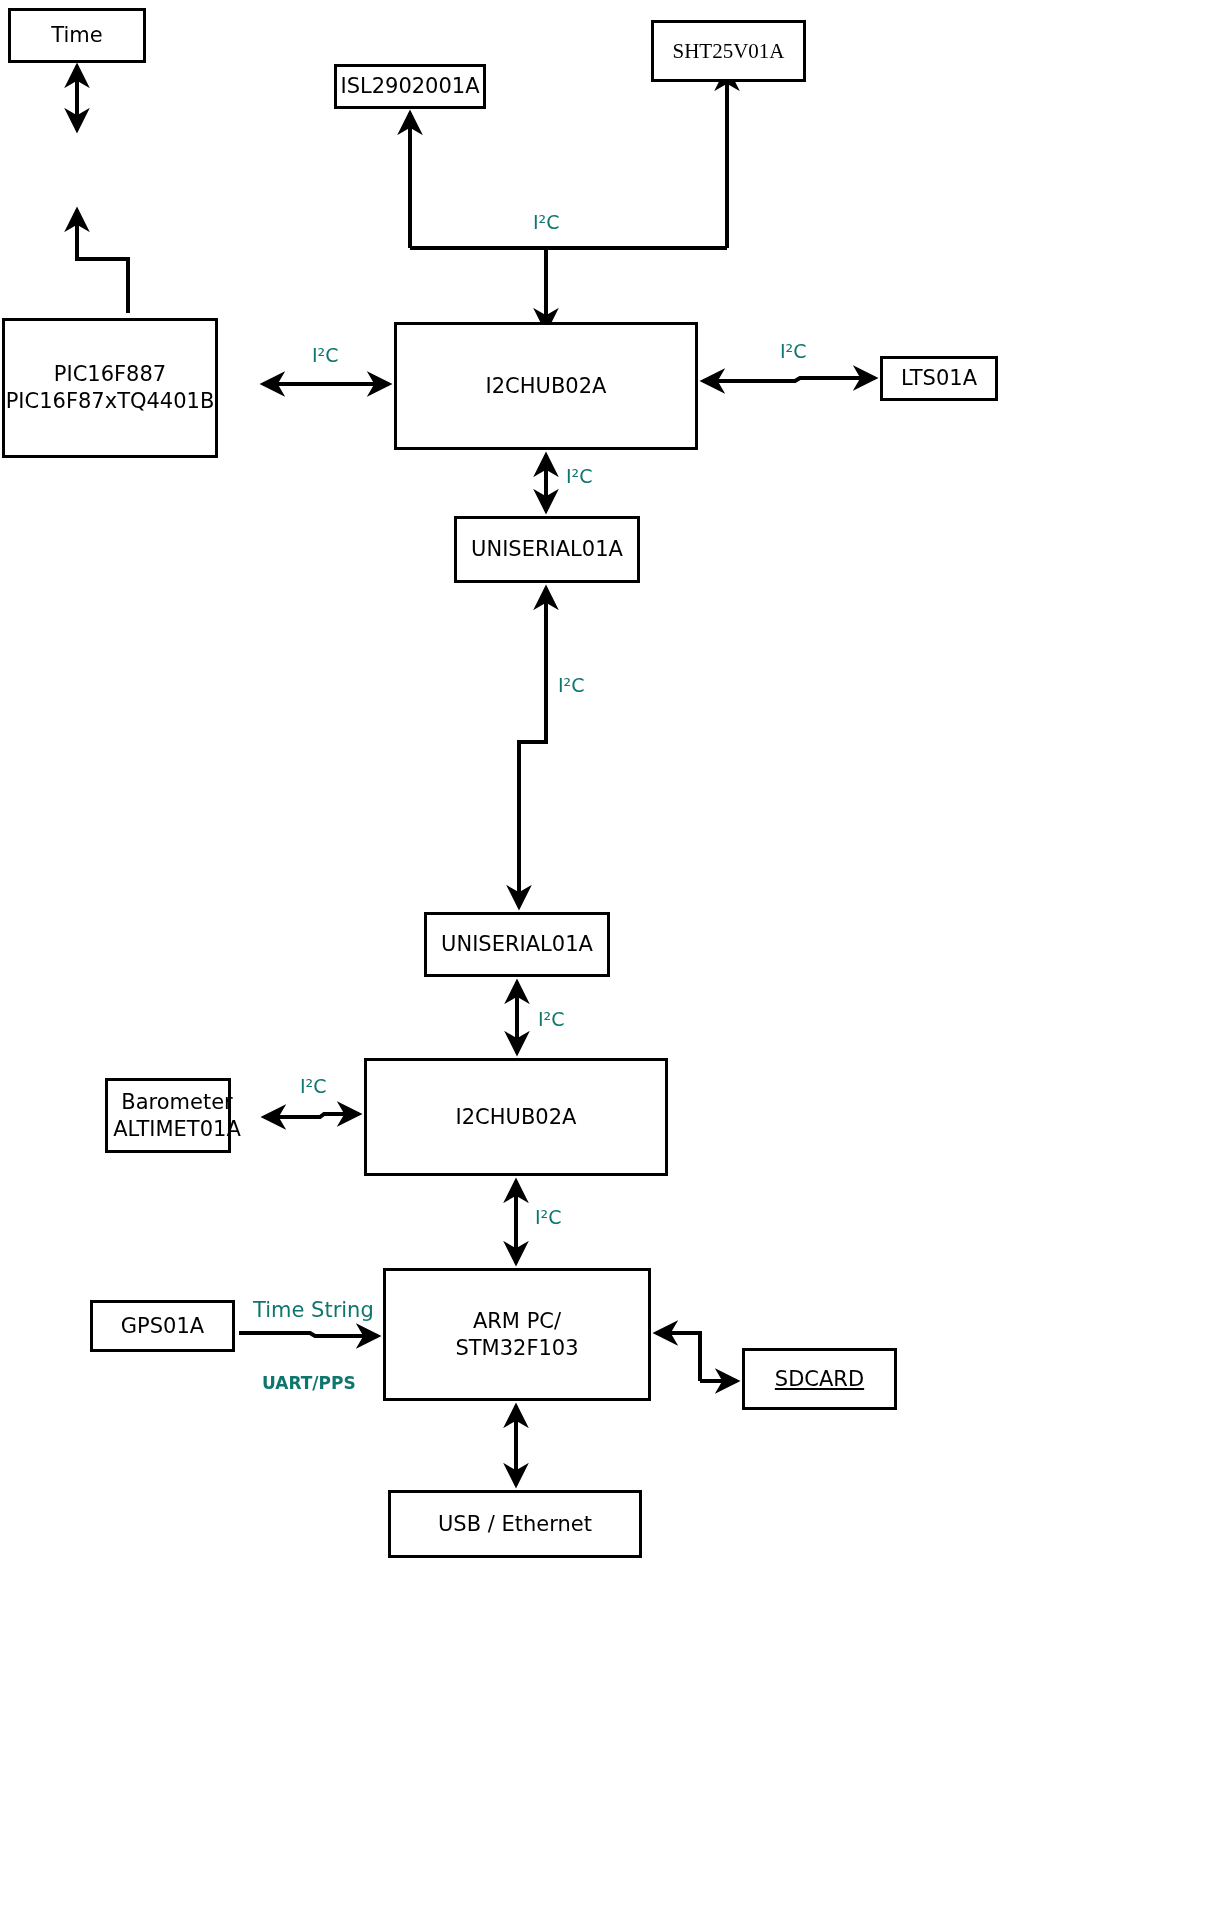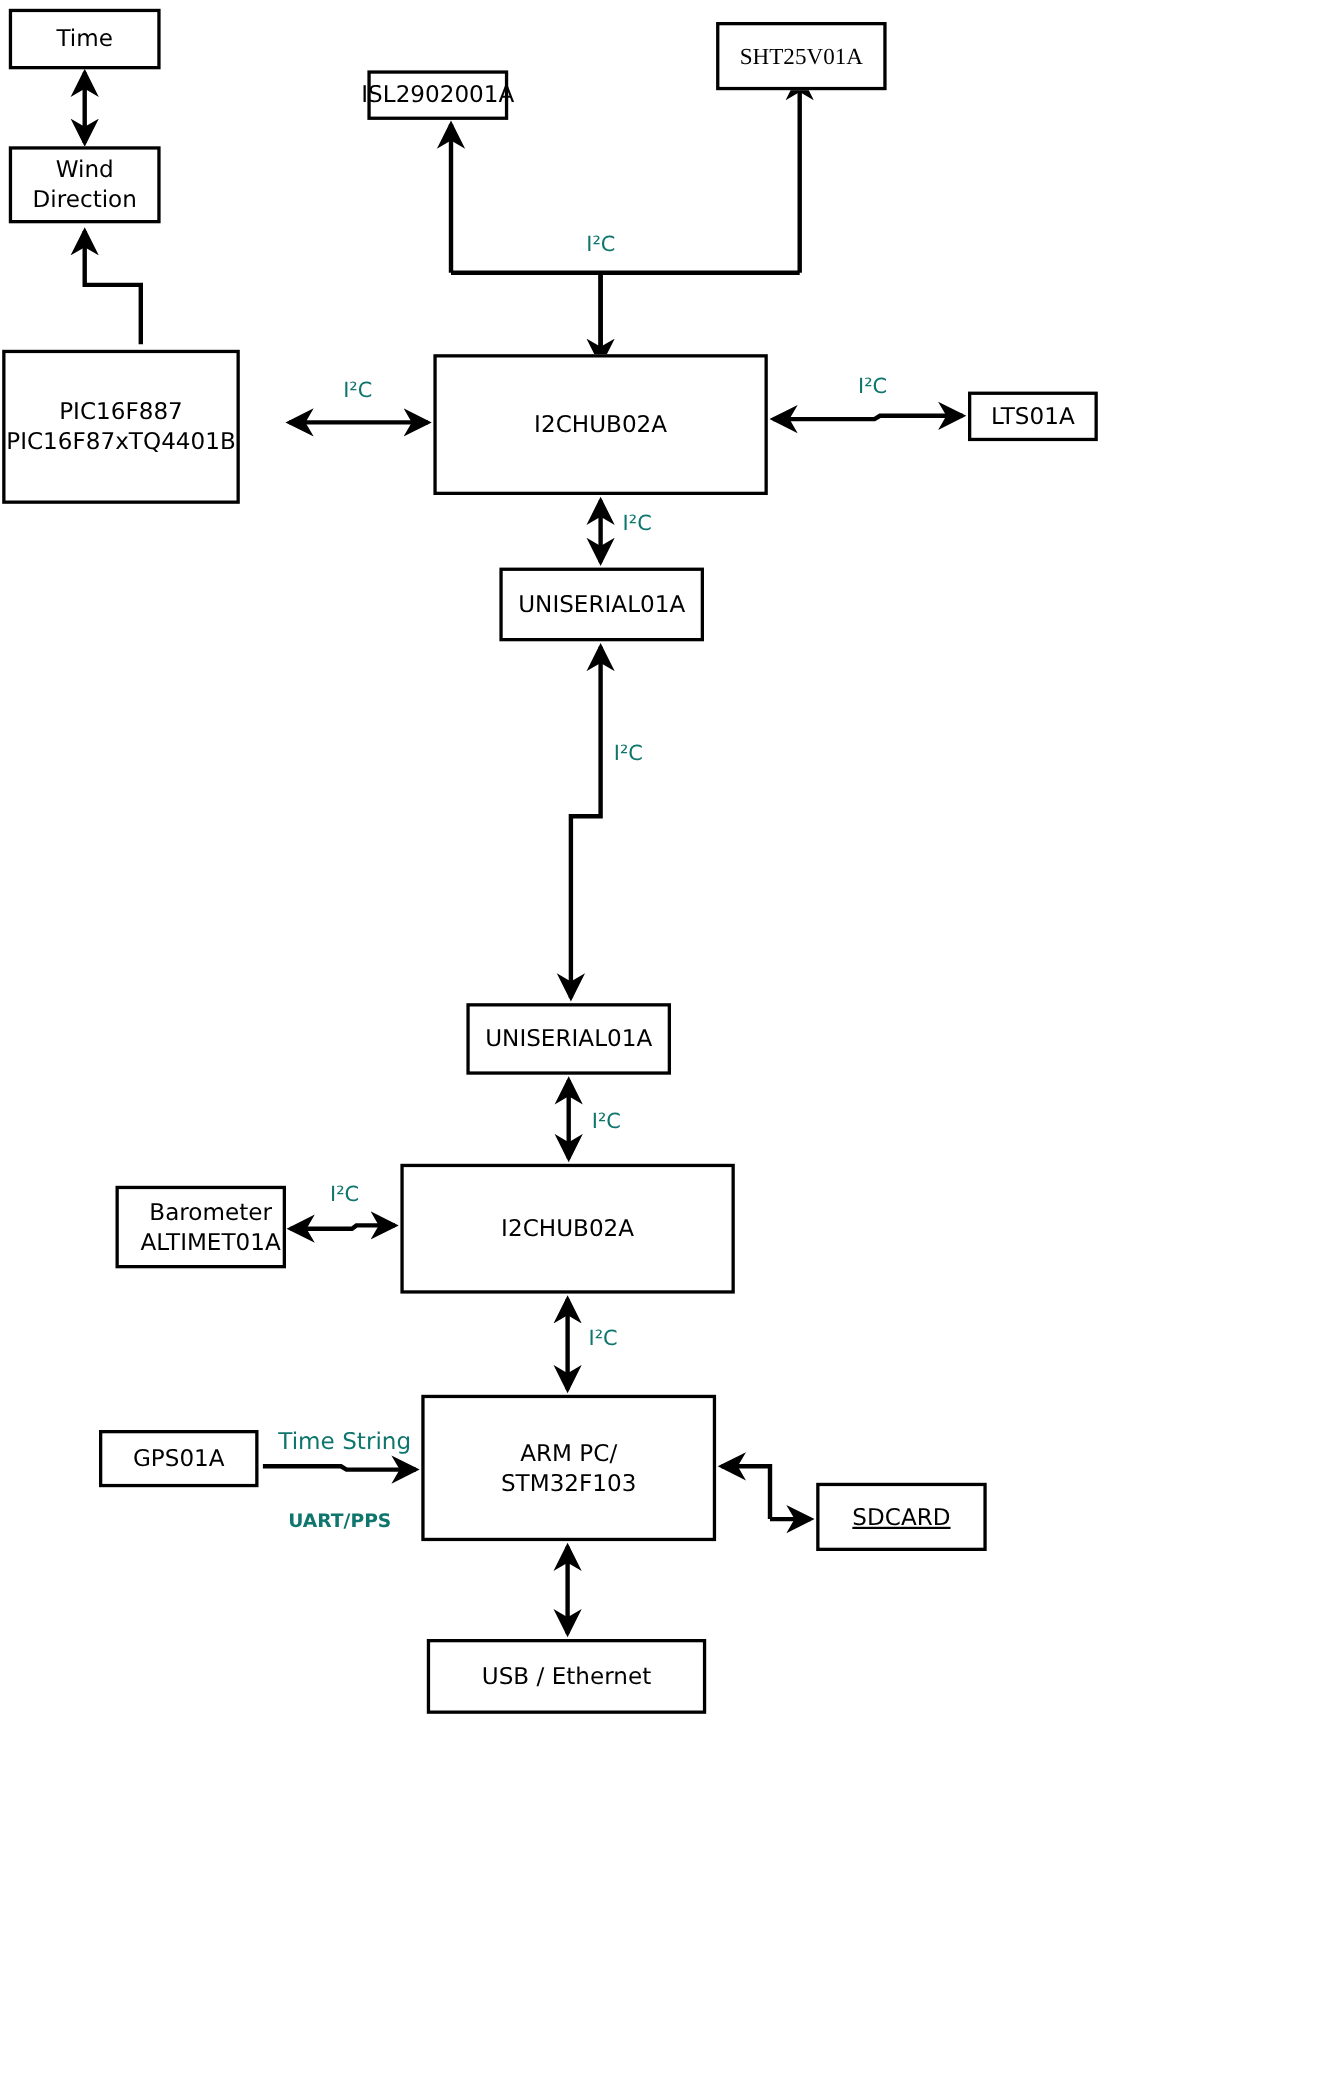--- a/index.html
+++ b/index.html
@@ -92,41 +92,39 @@
 
       <path d="M 700 1381 L 700 1333 L 656 1333" marker-end="url(#arrow)"></path>
       <path d="M 700 1381 L 737 1381" marker-end="url(#arrow)"></path>
 
       <line x1="516" y1="1406" x2="516" y2="1485" marker-start="url(#arrow)" marker-end="url(#arrow)"></line>
     </g>
   </svg>
 
   <div class="node" style="left:8px;  top:8px;   width:138px; height:55px;">Time</div>
 
-  <div class="node" style="left:8px;  top:133px; width:138px; height:70px;">Wind
-Direction</div>
 
   <div class="node" style="left:2px;  top:318px; width:216px; height:140px;">PIC16F887
 PIC16F87xTQ4401B</div>
 
-  <div class="node" style="left:334px; top:64px; width:128px; height:45px;">ISL2902001A</div>
+  <div class="node" style="left:334px; top:64px; width:152px; height:45px;">ISL2902001A</div>
 
   <div class="node" style="left:651px; top:20px; width:155px; height:62px;font-family:Liberation Serif, serif;">SHT25V01A</div>
 
   <div class="node" style="left:394px; top:322px; width:304px; height:128px;">I2CHUB02A</div>
 
   <div class="node" style="left:880px; top:356px; width:118px; height:45px;">LTS01A</div>
 
   <div class="node" style="left:454px; top:516px; width:186px; height:67px;">UNISERIAL01A</div>
 
   <div class="node" style="left:424px; top:912px; width:186px; height:65px;">UNISERIAL01A</div>
 
   <div class="node" style="left:364px; top:1058px; width:304px; height:118px;">I2CHUB02A</div>
 
-  <div class="node" style="left:105px; top:1078px; width:155px; height:75px;padding-left:18px;">Barometer
+  <div class="node" style="left:105px; top:1078px; width:126px; height:75px;padding-left:18px;">Barometer
 ALTIMET01A</div>
 
   <div class="node" style="left:383px; top:1268px; width:268px; height:133px;">ARM PC/
 STM32F103</div>
 
   <div class="node" style="left:90px;  top:1300px; width:145px; height:52px;">GPS01A</div>
 
   <div class="node" style="left:742px; top:1348px; width:155px; height:62px;text-decoration:underline;">SDCARD</div>
 
   <div class="node" style="left:388px; top:1490px; width:254px; height:68px;">USB / Ethernet</div>

